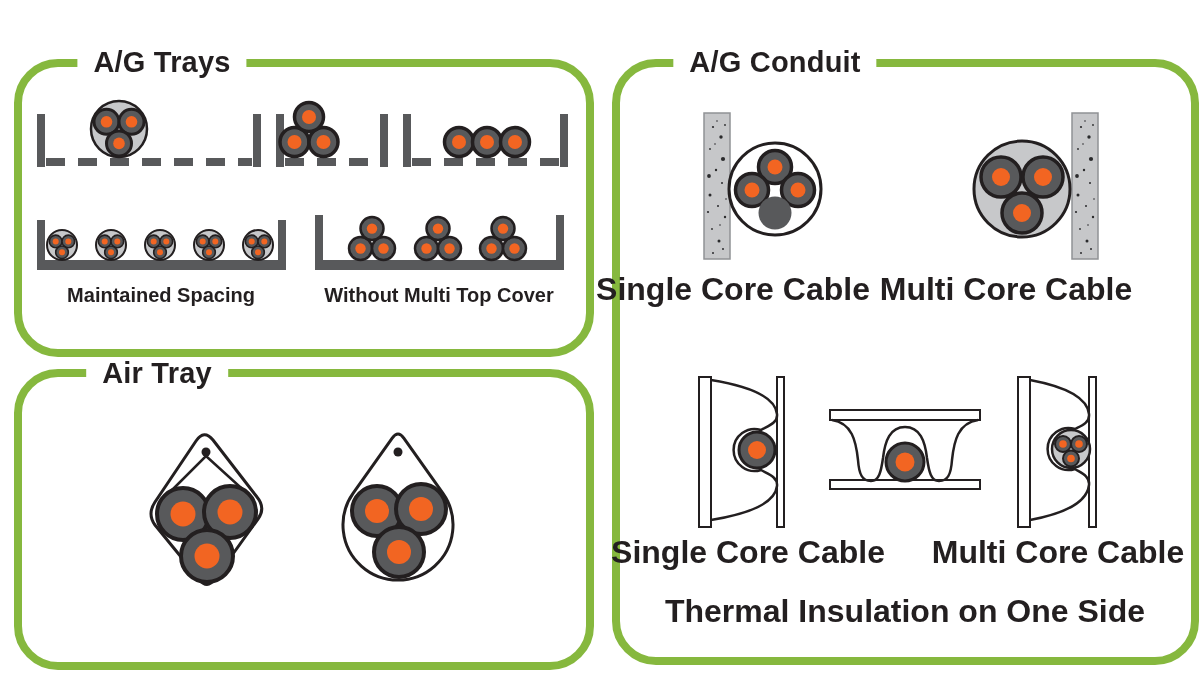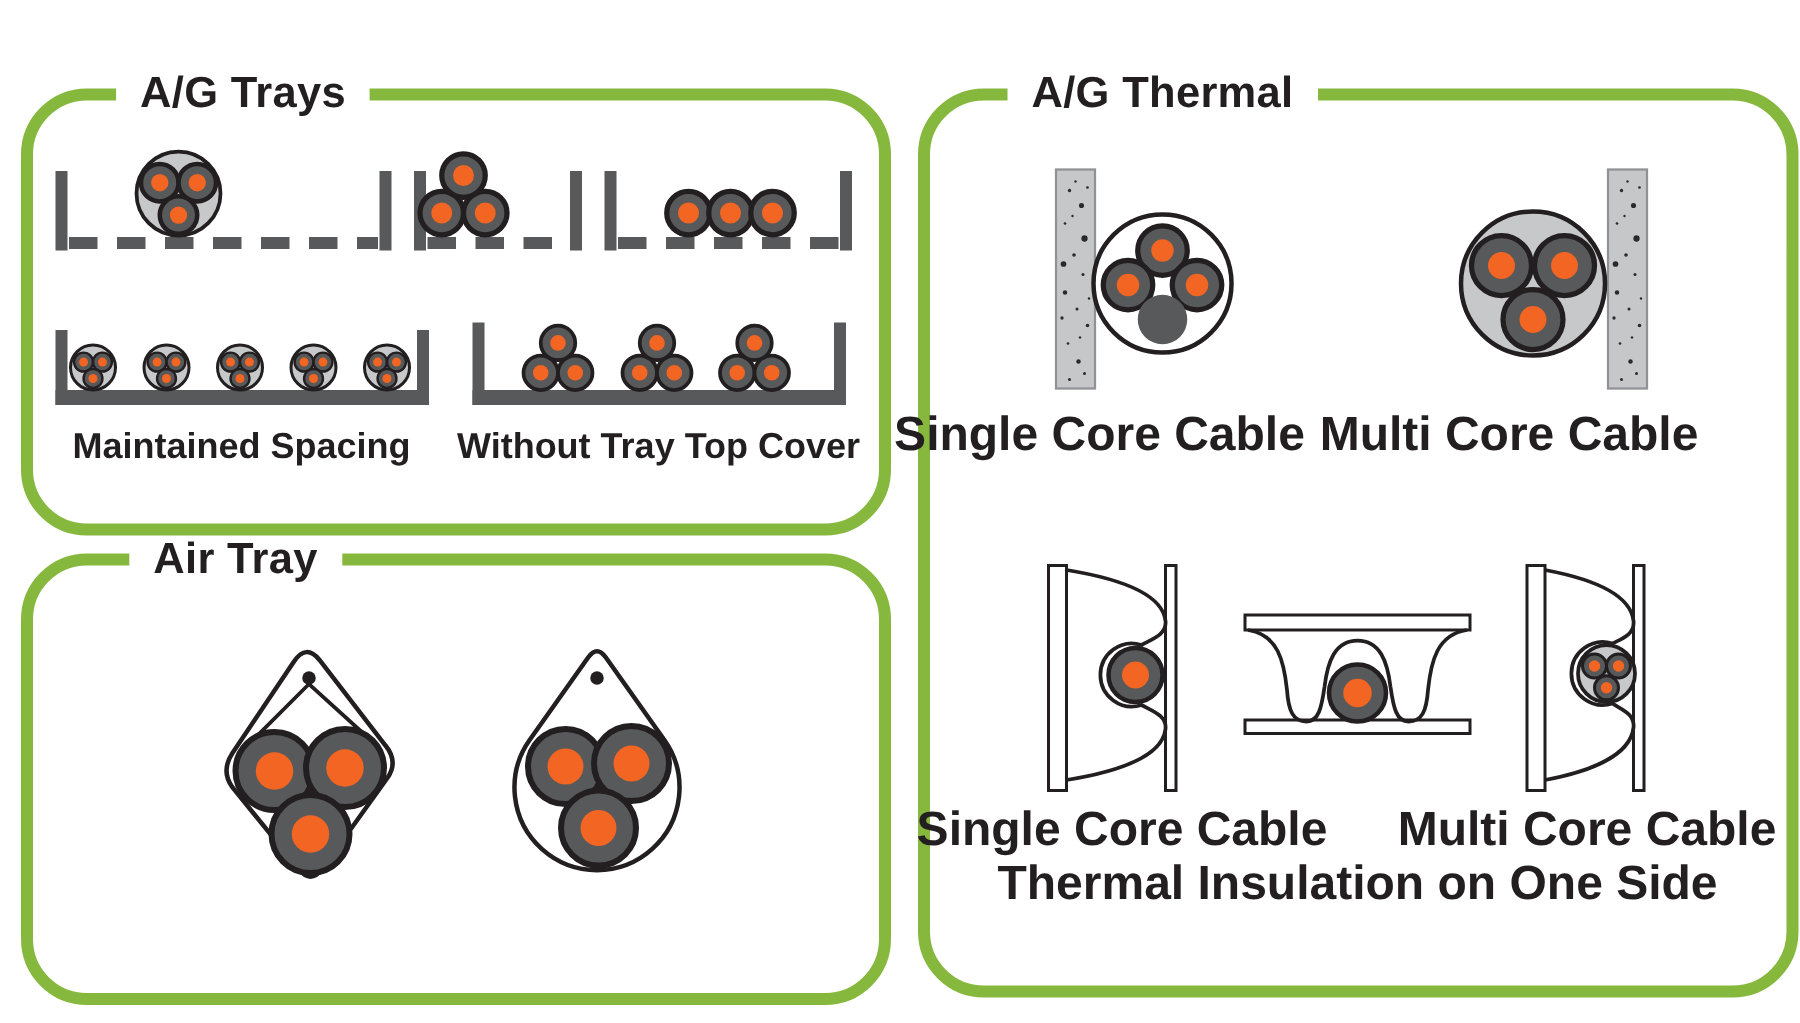--- a/index.html
+++ b/index.html
@@ -17,21 +17,21 @@
     position:absolute;transform:translate(-50%,-50%);background:#ffffff;
     padding:0 16px;font-size:29px;font-weight:700;white-space:nowrap;z-index:5;line-height:1.1;
     letter-spacing:0.2px;
   }
   .t-trays{left:162px;top:46px;}
   .t-airdrop{left:157px;top:357px;}
   .t-conduit{left:775px;top:46px;}
   .lbl{
     position:absolute;transform:translateX(-50%);white-space:nowrap;font-weight:700;z-index:4;
   }
-  .lbl-tray{font-size:24px;text-align:center;}
+  .lbl-tray{font-size:20px;text-align:center;}
   .lbl-conduit{font-size:32px;}
   svg.art{position:absolute;left:0;top:0;z-index:3;}
   .tray{fill:#58595B;}
   .dash{stroke:#58595B;stroke-width:8;stroke-dasharray:19 13;}
   .cab{fill:#58595B;stroke:#231F20;}
   .core{fill:#F26522;stroke:none;}
   .sheath{fill:#C7C8CA;stroke:#231F20;}
   .wall{fill:#C6C7C9;stroke:#909295;stroke-width:1.5;}
   .board{fill:#ffffff;stroke:#231F20;stroke-width:2;}
   .ins{fill:none;stroke:#231F20;stroke-width:2.5;}
@@ -41,31 +41,31 @@
 <body>
 
 <div class="canvas">
 
   <div class="panel panel-trays"></div>
   <div class="panel panel-airdrop"></div>
   <div class="panel panel-conduit"></div>
 
   <div class="panel-title t-trays">A/G Trays</div>
   <div class="panel-title t-airdrop">Air Tray</div>
-  <div class="panel-title t-conduit">A/G Thermal</div>
+  <div class="panel-title t-conduit">A/G Conduit</div>
 
   <div class="lbl lbl-tray" style="left:161px;top:267px;">Maintained Spacing</div>
-  <div class="lbl lbl-tray" style="left:439px;top:267px;">Without Tray Top Cover</div>
+  <div class="lbl lbl-tray" style="left:439px;top:267px;">Without Multi Top Cover</div>
 
   <div class="lbl lbl-conduit" style="left:733px;top:254px;">Single Core Cable</div>
   <div class="lbl lbl-conduit" style="left:1006px;top:254px;">Multi Core Cable</div>
 
   <div class="lbl lbl-conduit" style="left:748px;top:517px;">Single Core Cable</div>
   <div class="lbl lbl-conduit" style="left:1058px;top:517px;">Multi Core Cable</div>
-  <div class="lbl lbl-conduit" style="left:905px;top:553px;">Thermal Insulation on One Side</div>
+  <div class="lbl lbl-conduit" style="left:905px;top:576px;">Thermal Insulation on One Side</div>
 
   <svg class="art" width="1200" height="682" viewBox="0 0 1200 682">
     <defs>
       <g id="speck" fill="#2a2a2c">
         <circle cx="9" cy="14" r="1.1"></circle>
           <circle cx="17" cy="24" r="1.7"></circle>
           <circle cx="6" cy="36" r="0.9"></circle>
         <circle cx="19" cy="46" r="2.1"></circle>
           <circle cx="12" cy="57" r="1.2"></circle>
           <circle cx="18" cy="70" r="1"></circle>

